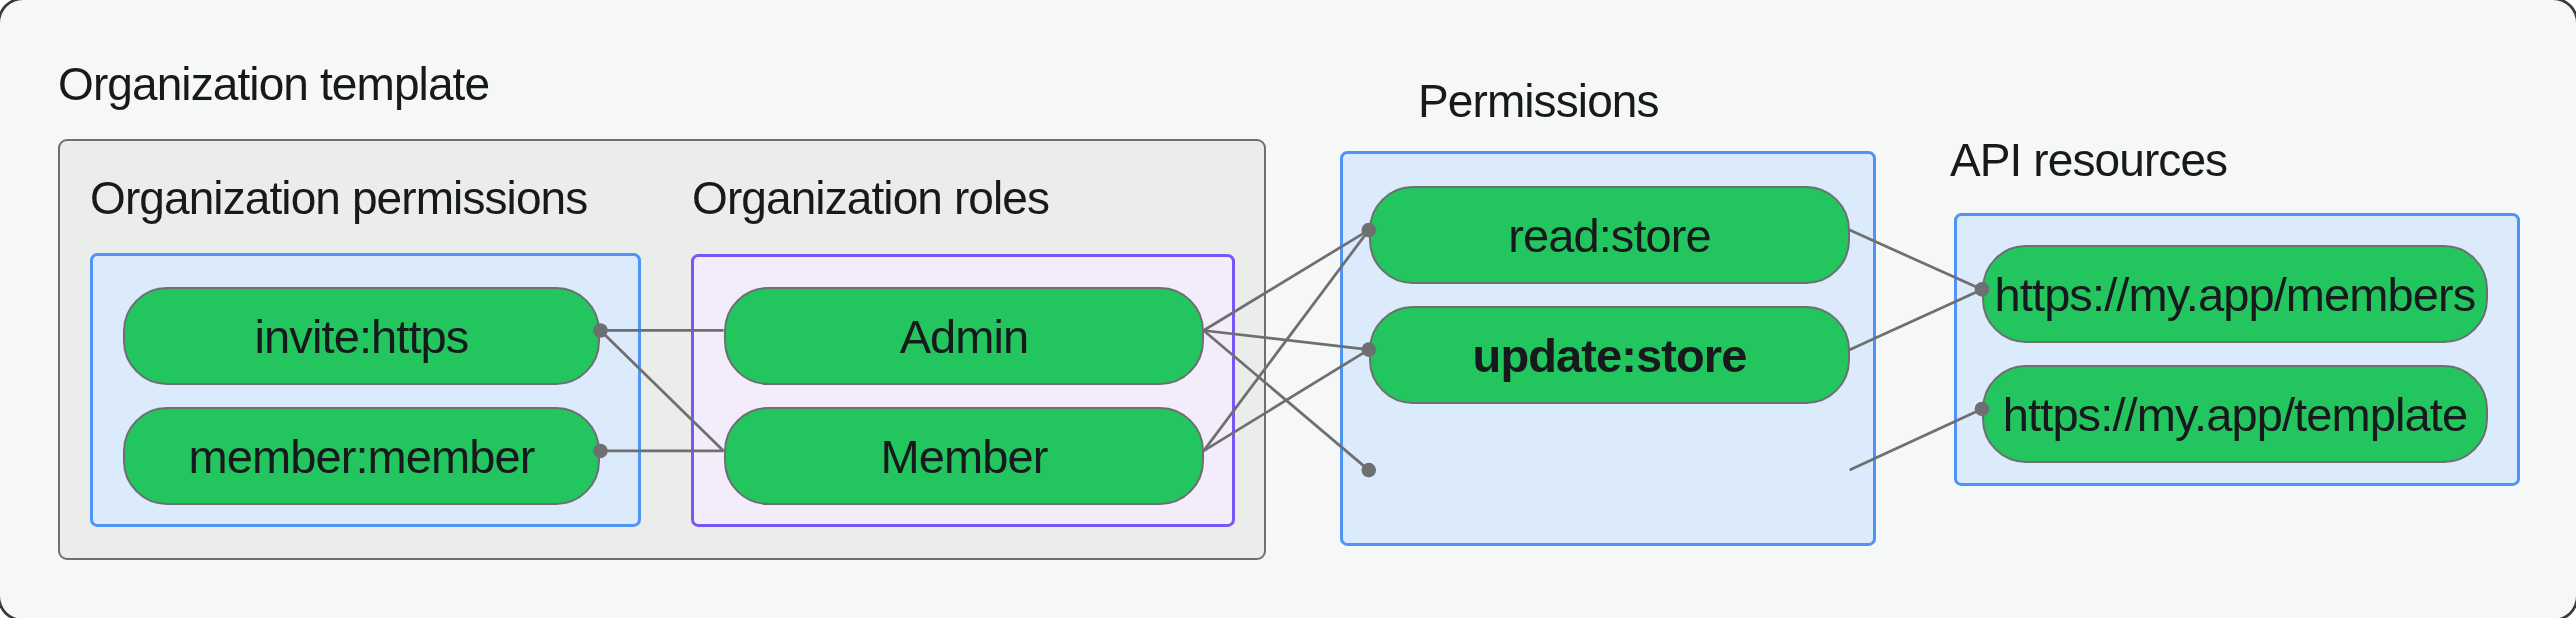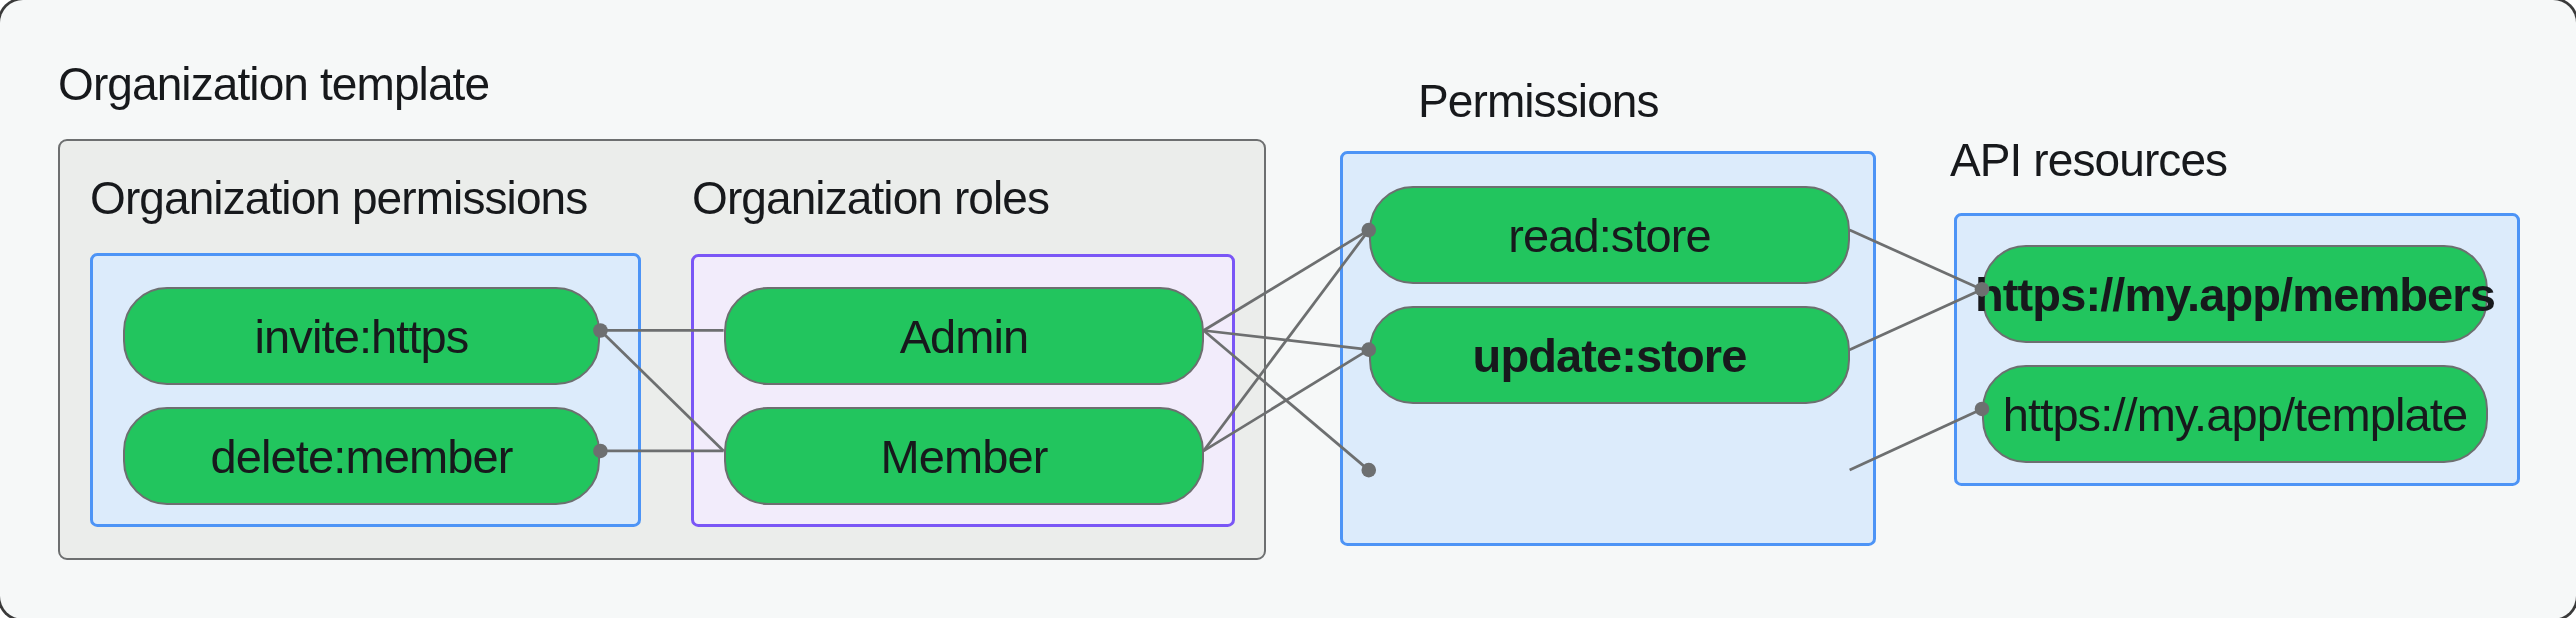--- a/index.html
+++ b/index.html
@@ -80,21 +80,21 @@
     white-space: nowrap;
     z-index: 3;
   }
   .p-invite  { left: 123px;  top: 287px; width: 477px; }
   .p-delete  { left: 123px;  top: 407px; width: 477px; }
   .p-admin   { left: 724px;  top: 287px; width: 480px; }
   .p-member  { left: 724px;  top: 407px; width: 480px; }
   .p-read    { left: 1369px; top: 186px; width: 481px; }
   .p-update  { left: 1369px; top: 306px; width: 481px; font-weight: bold; }
   .p-manage  { left: 1369px; top: 426px; width: 481px; }
-  .p-members { left: 1982px; top: 245px; width: 506px; font-weight: bold; }
+  .p-members { left: 1982px; top: 245px; width: 506px; }
   .p-billing { left: 1982px; top: 365px; width: 506px; }
 
   #edges-svg {
     position: absolute;
     left: 0; top: 0;
     width: 2576px; height: 619px;
     z-index: 4;
     pointer-events: none;
   }
 </style>
@@ -110,21 +110,21 @@
   <div class="container-box"></div>
   <div class="inner-label l-orgperm">Organization permissions</div>
   <div class="inner-label l-orgroles">Organization roles</div>
 
   <div class="group-box blue   b-orgperm"></div>
   <div class="group-box purple b-orgroles"></div>
   <div class="group-box blue   b-perms"></div>
   <div class="group-box blue   b-api"></div>
 
   <div class="pill p-invite">invite:https</div>
-  <div class="pill p-delete">delete:member</div>
+  <div class="pill p-delete">member:member</div>
   <div class="pill p-admin">Admin</div>
   <div class="pill p-member">Member</div>
   <div class="pill p-read">read:store</div>
   <div class="pill p-update">update:store</div>
   <div class="pill p-members">https://my.app/members</div>
   <div class="pill p-billing">https://my.app/template</div>
 
   <svg id="edges-svg" viewBox="0 0 2823 678">
       <line x1="658" y1="362" x2="793" y2="362" stroke="#6d6f70" stroke-width="3"></line>
       <line x1="658" y1="362" x2="793" y2="494" stroke="#6d6f70" stroke-width="3"></line>

